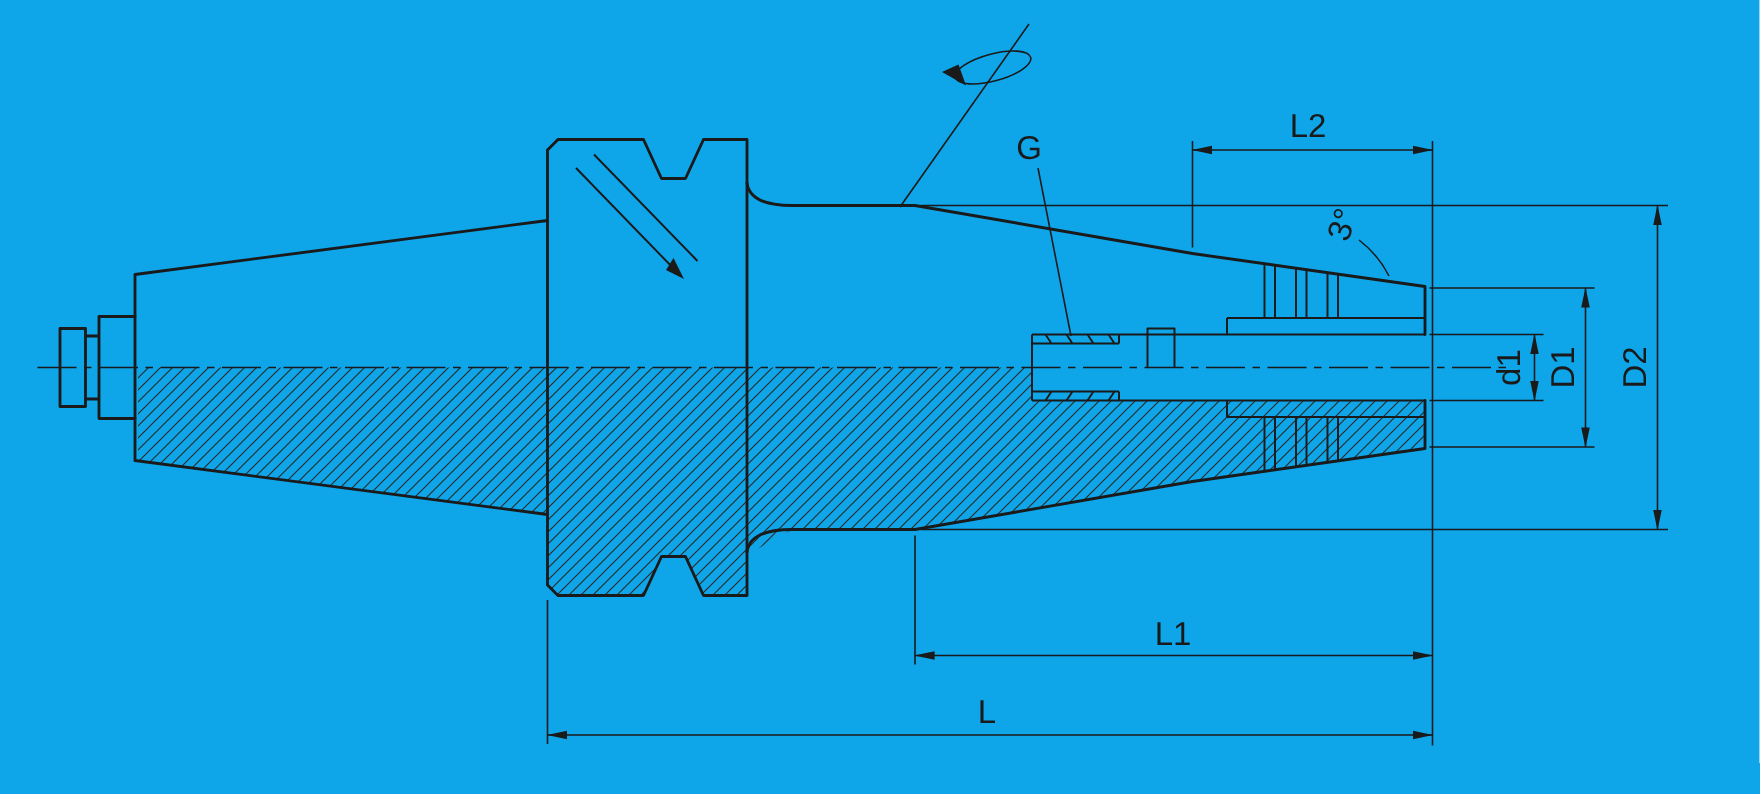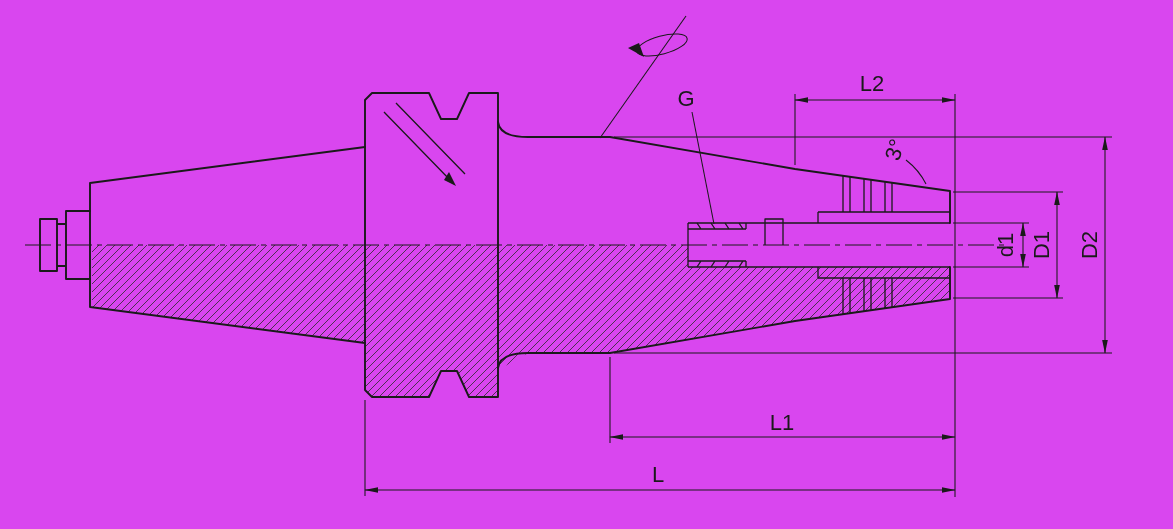--- a/index.html
+++ b/index.html
@@ -1,17 +1,17 @@
 <!DOCTYPE html>
 <html><head>
 <meta charset="utf-8">
 <style>
   html,body{margin:0;padding:0;background:#ffffff;}
   body{width:1173px;height:529px;overflow:hidden;}
-  .stage{width:1173px;height:529px;position:relative;background:#d946ef;}
+  .stage{width:1173px;height:529px;position:relative;background:#0ea5e9;}
   svg{display:block;}
   text{font-family:"Liberation Sans", sans-serif;font-size:22px;fill:#1a1a1a;}
   .ol{fill:none;stroke:#1a1a1a;stroke-width:1.9;stroke-linejoin:round;stroke-linecap:round;}
   .md{fill:none;stroke:#1a1a1a;stroke-width:1.3;stroke-linejoin:round;}
   .thin{fill:none;stroke:#1a1a1a;stroke-width:1.05;}
   .dim{fill:none;stroke:#1a1a1a;stroke-width:1.05;}
   .cl{fill:none;stroke:#1a1a1a;stroke-width:1;stroke-dasharray:26 5 5 5;}
   .solid{fill:#1a1a1a;stroke:none;}
 </style>
 </head>

